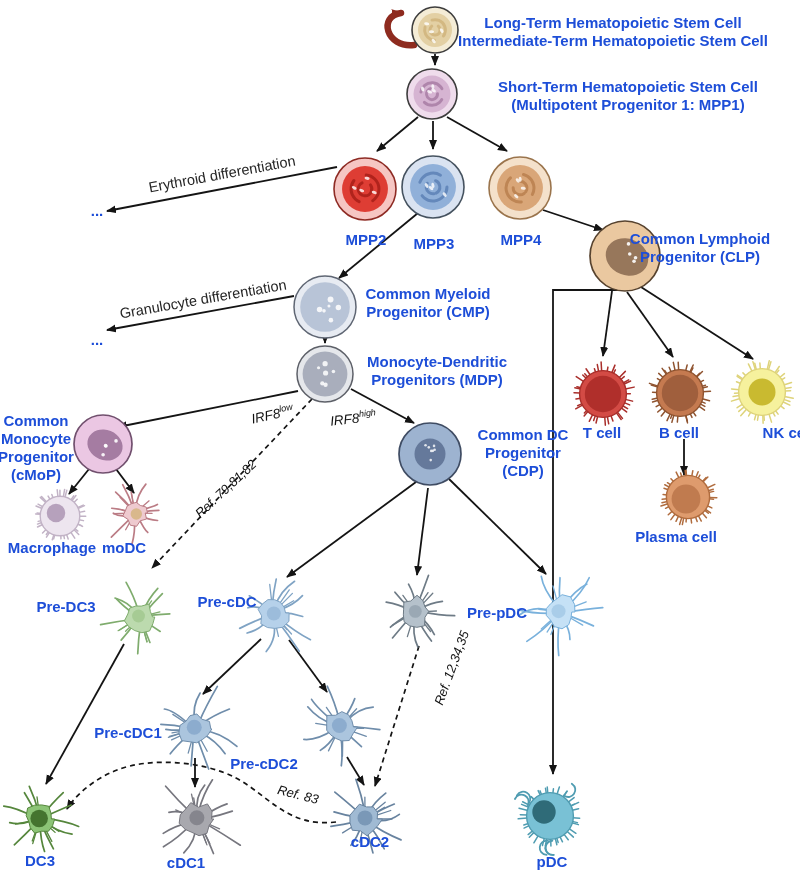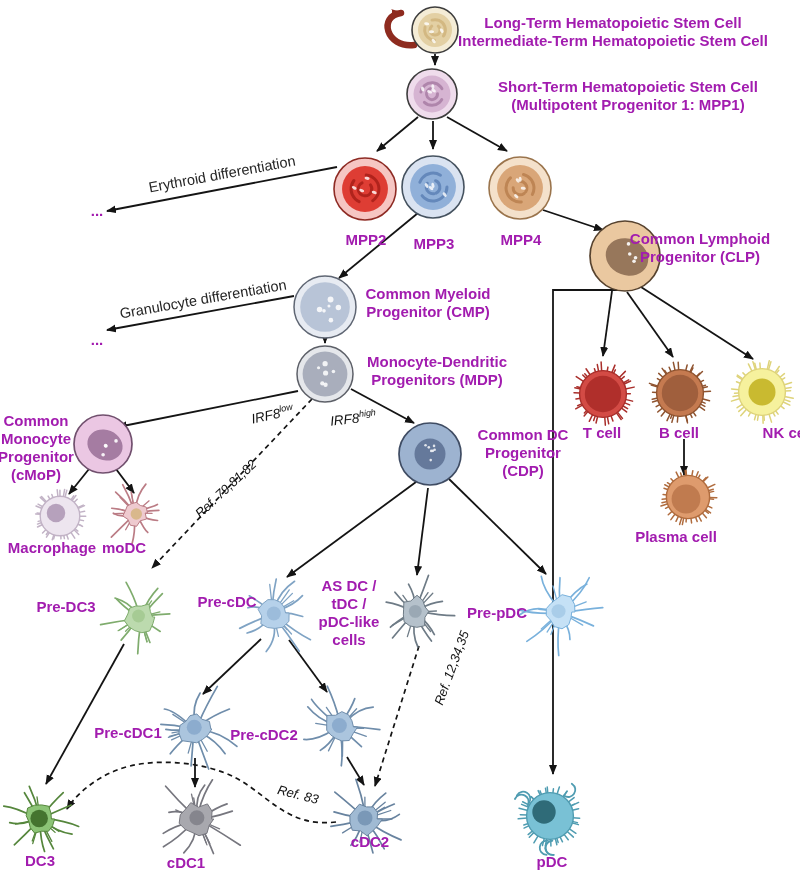--- a/index.html
+++ b/index.html
@@ -1,20 +1,20 @@
 <!DOCTYPE html>
 <html><head>
 <meta charset="utf-8">
 <style>
   html,body{margin:0;padding:0;background:#fff;}
   .stage{position:relative;width:800px;height:877px;background:#ffffff;overflow:hidden;
          font-family:"Liberation Sans",sans-serif;}
   .stage svg{position:absolute;left:0;top:0;}
   .lbl{position:absolute;transform:translate(-50%,-50%) rotate(var(--rot,0deg));
-       font-weight:bold;font-size:15px;line-height:18px;color:#a21caf;
+       font-weight:bold;font-size:15px;line-height:18px;color:#1d4ed8;
        text-align:center;white-space:nowrap;}
   .note{font-weight:400;font-size:14.5px;color:#262626;}
   .ref{font-weight:400;font-style:italic;font-size:13px;color:#111;}
   .irf{font-weight:400;font-style:italic;font-size:13.5px;color:#111;}
   .irf sup{font-size:9px;font-style:italic;}
   .edge{stroke:#141414;stroke-width:1.8;fill:none;marker-end:url(#ah);}
   .edge.dashed{stroke-dasharray:5 4;stroke-width:1.7;}
   .selfarrow{stroke:#8e2b1f;stroke-width:6.5;fill:none;stroke-linecap:round;
              marker-end:url(#ahr);}
 </style>
@@ -685,36 +685,30 @@
   </div>
 
   <div class="lbl ref" style="left:226px;top:489px;--rot:-43deg">Ref. 79,81,82</div>
 
   <div class="lbl" style="left:52px;top:548px">Macrophage</div>
   <div class="lbl" style="left:124px;top:548px">moDC</div>
 
   <div class="lbl" style="left:66px;top:607px">Pre-DC3</div>
   <div class="lbl" style="left:227px;top:602px">Pre-cDC</div>
 
-  <div class="lbl" style="left:349px;top:613px">
-    <div>AS DC /</div>
-    <div>tDC /</div>
-    <div>pDC-like</div>
-    <div>cells</div>
-  </div>
 
   <div class="lbl" style="left:497px;top:613px">Pre-pDC</div>
 
   <div class="lbl" style="left:602px;top:433px">T cell</div>
   <div class="lbl" style="left:679px;top:433px">B cell</div>
   <div class="lbl" style="left:788px;top:433px">NK cell</div>
   <div class="lbl" style="left:676px;top:537px">Plasma cell</div>
 
   <div class="lbl" style="left:128px;top:733px">Pre-cDC1</div>
-  <div class="lbl" style="left:264px;top:735px">Pre-cDC2</div>
+  <div class="lbl" style="left:264px;top:764px">Pre-cDC2</div>
 
   <div class="lbl ref" style="left:452px;top:668px;--rot:-70deg">Ref. 12,34,35</div>
   <div class="lbl ref" style="left:298px;top:795px;--rot:14deg">Ref. 83</div>
 
   <div class="lbl" style="left:40px;top:861px">DC3</div>
   <div class="lbl" style="left:186px;top:863px">cDC1</div>
   <div class="lbl" style="left:370px;top:842px">cDC2</div>
   <div class="lbl" style="left:552px;top:862px">pDC</div>
 </div>
 

